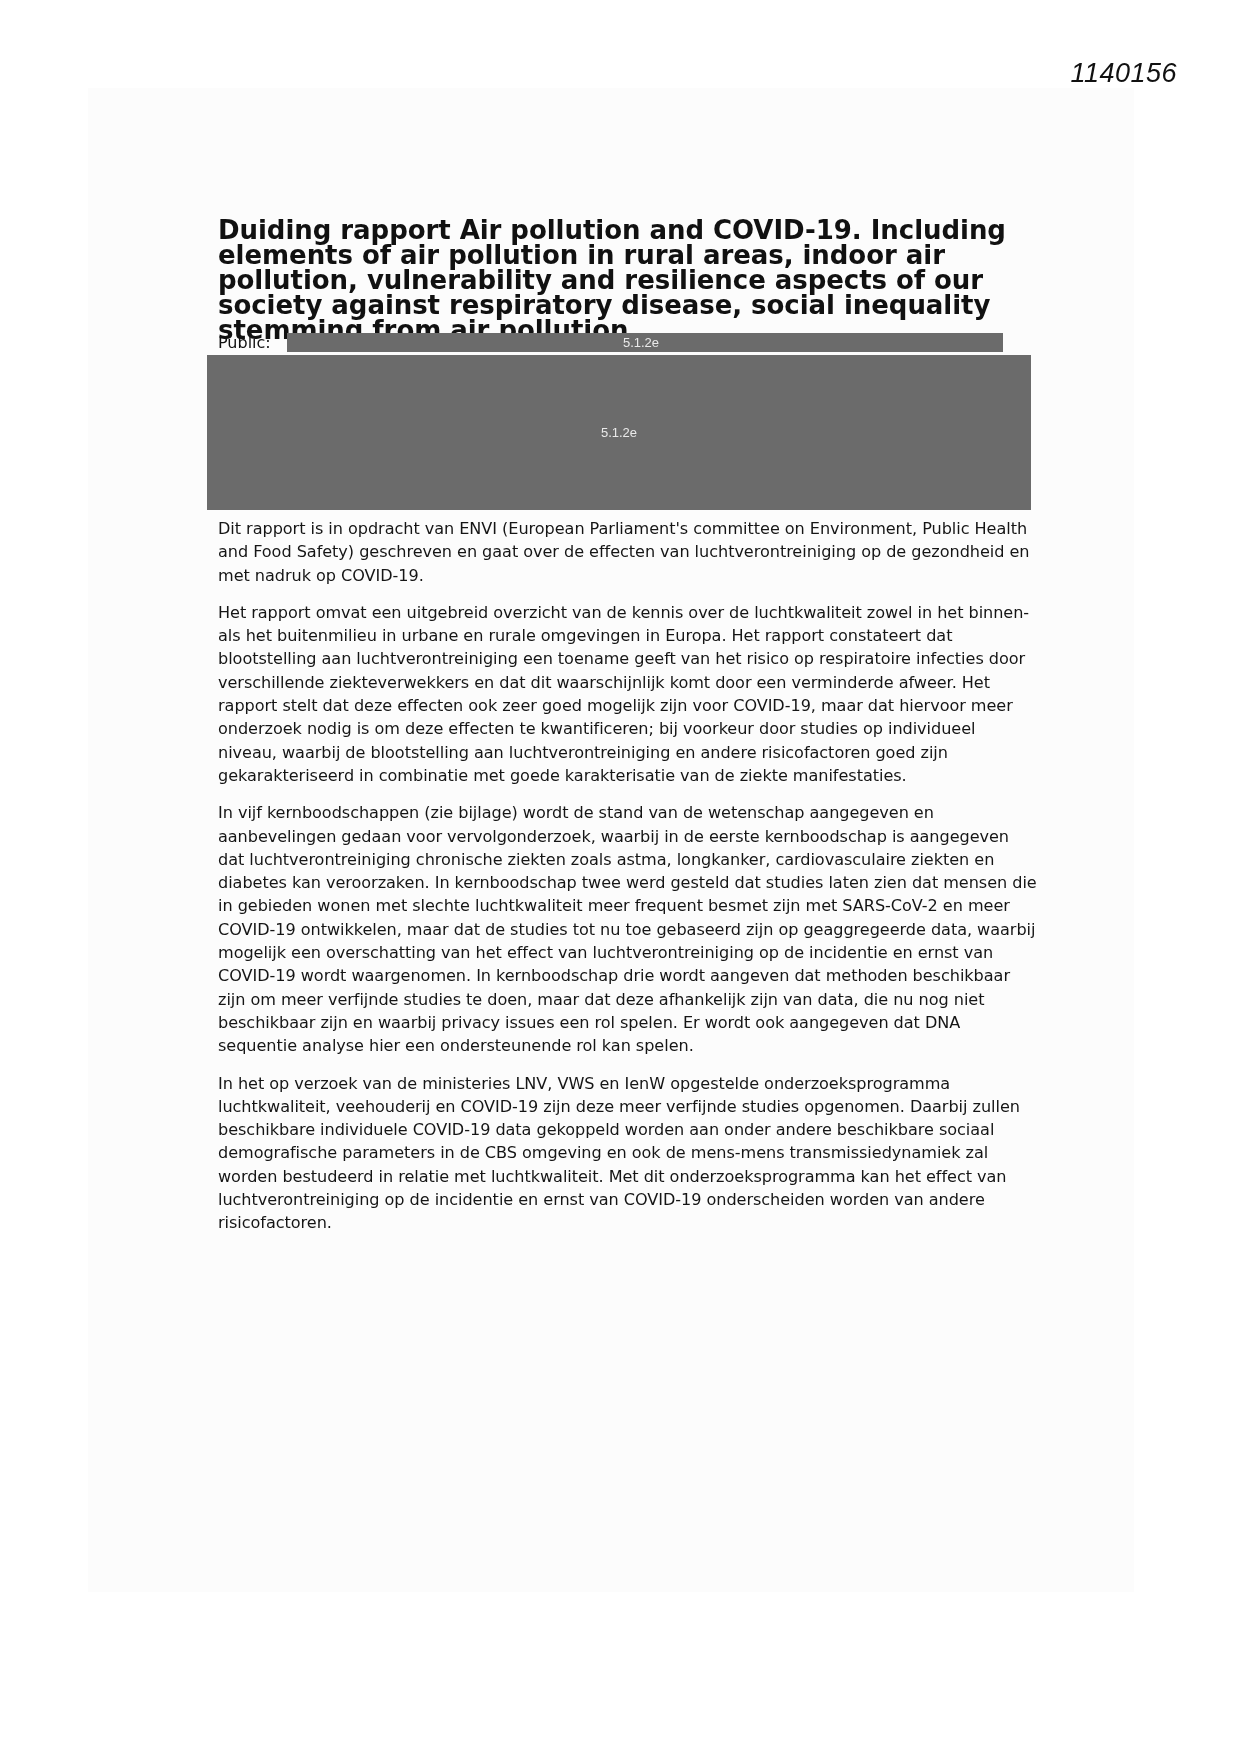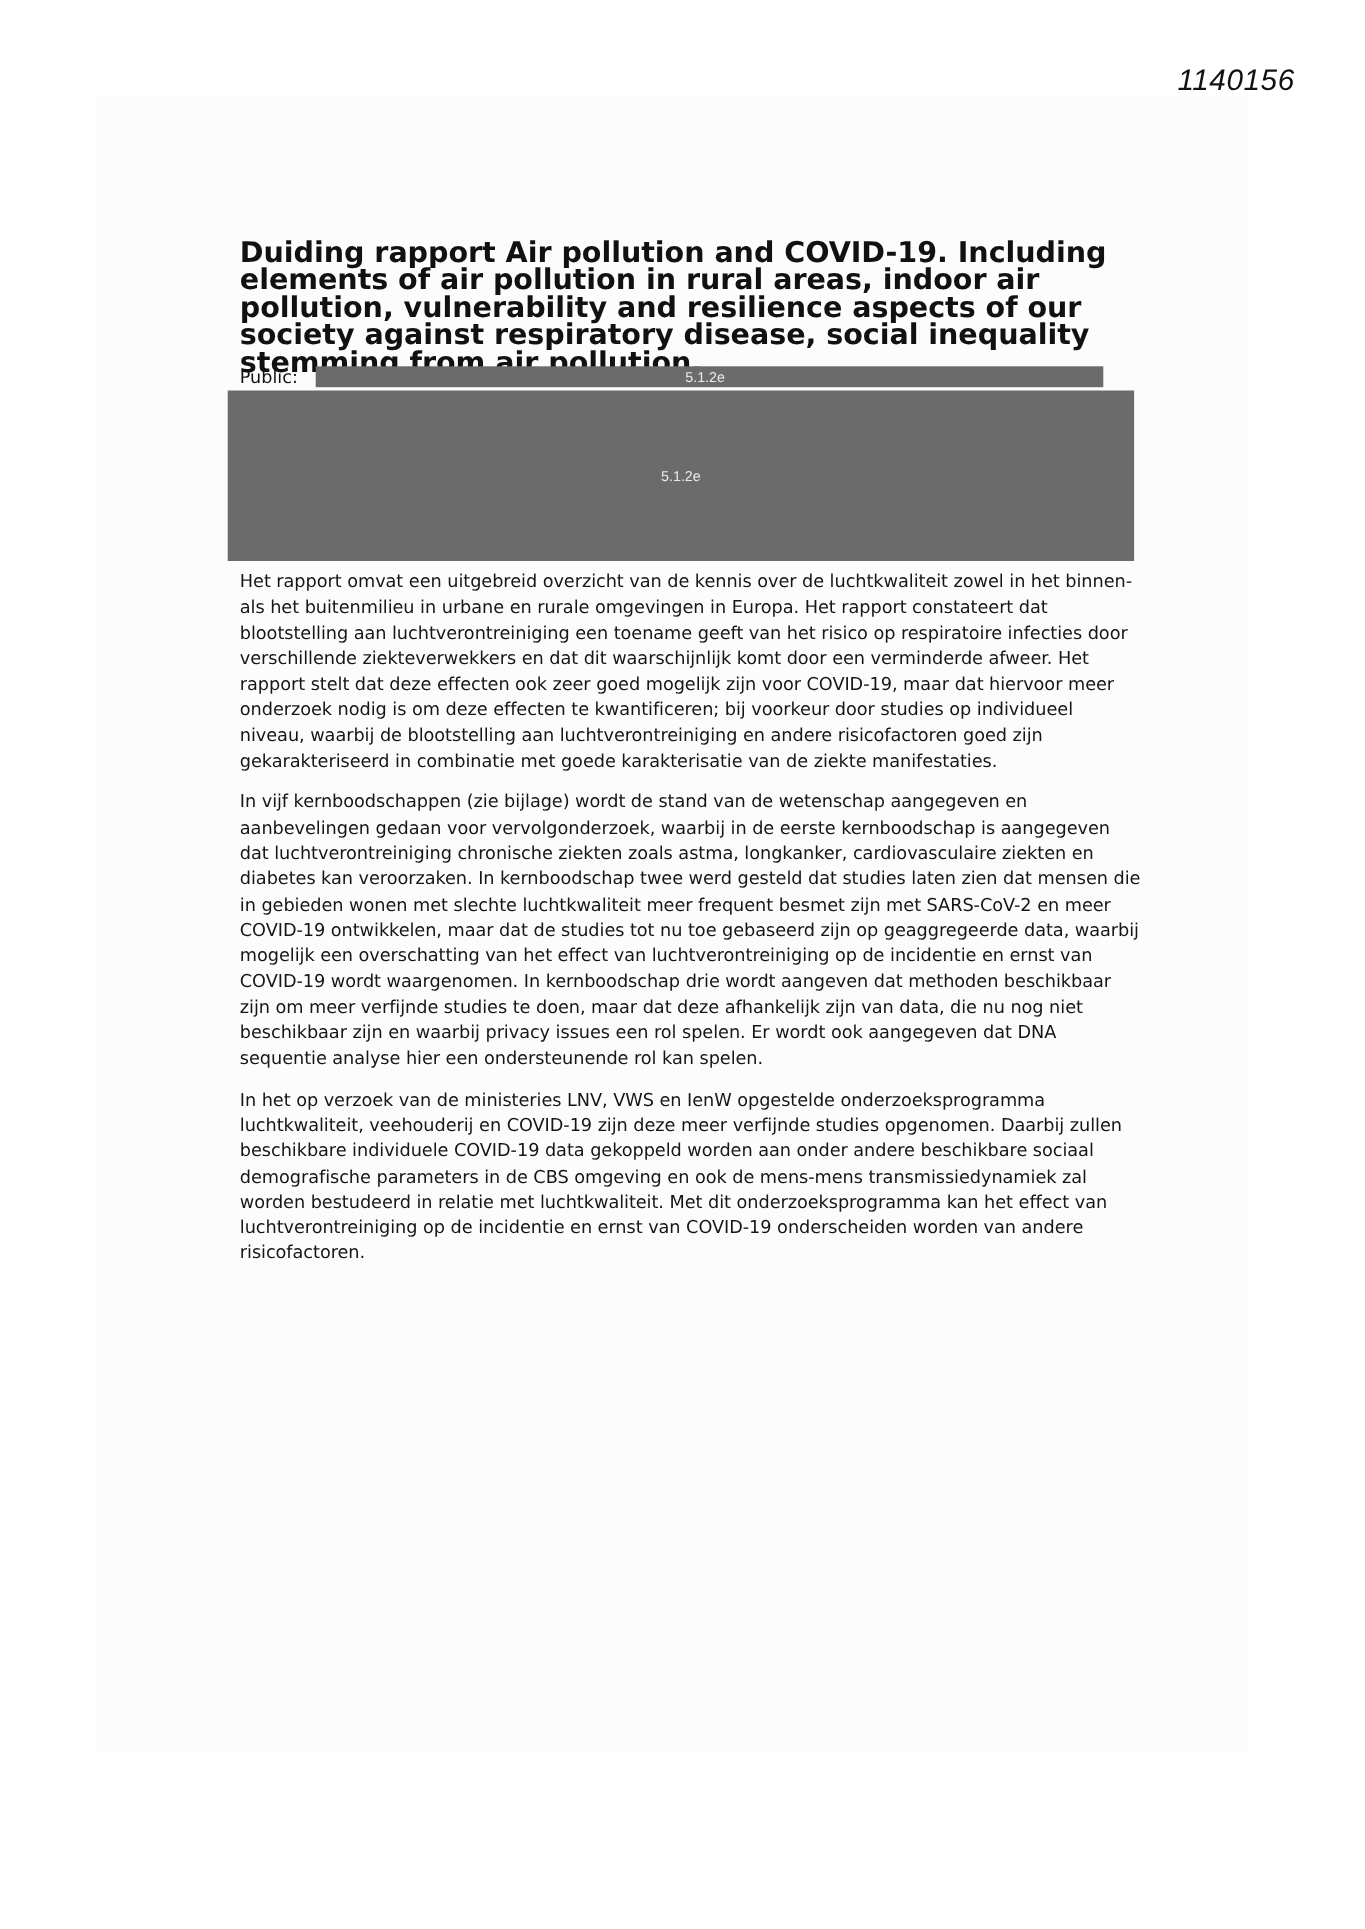--- a/index.html
+++ b/index.html
@@ -124,16 +124,17 @@
 
 <div class="redact-bar">
   <span>5.1.2e</span>
 </div>
 
 <div class="redact-block">
   <span>5.1.2e</span>
 </div>
 
 <div class="body-text">
+  <p class="para">Dit rapport is in opdracht van ENVI (European Parliament's committee on Environment, Public Health and Food Safety) geschreven en gaat over de effecten van luchtverontreiniging op de gezondheid en met nadruk op COVID-19.</p>
   <p class="para">Het rapport omvat een uitgebreid overzicht van de kennis over de luchtkwaliteit zowel in het binnen- als het buitenmilieu in urbane en rurale omgevingen in Europa. Het rapport constateert dat blootstelling aan luchtverontreiniging een toename geeft van het risico op respiratoire infecties door verschillende ziekteverwekkers en dat dit waarschijnlijk komt door een verminderde afweer. Het rapport stelt dat deze effecten ook zeer goed mogelijk zijn voor COVID-19, maar dat hiervoor meer onderzoek nodig is om deze effecten te kwantificeren; bij voorkeur door studies op individueel niveau, waarbij de blootstelling aan luchtverontreiniging en andere risicofactoren goed zijn gekarakteriseerd in combinatie met goede karakterisatie van de ziekte manifestaties.</p>
   <p class="para">In vijf kernboodschappen (zie bijlage) wordt de stand van de wetenschap aangegeven en aanbevelingen gedaan voor vervolgonderzoek, waarbij in de eerste kernboodschap is aangegeven dat luchtverontreiniging chronische ziekten zoals astma, longkanker, cardiovasculaire ziekten en diabetes kan veroorzaken. In kernboodschap twee werd gesteld dat studies laten zien dat mensen die in gebieden wonen met slechte luchtkwaliteit meer frequent besmet zijn met SARS-CoV-2 en meer COVID-19 ontwikkelen, maar dat de studies tot nu toe gebaseerd zijn op geaggregeerde data, waarbij mogelijk een overschatting van het effect van luchtverontreiniging op de incidentie en ernst van COVID-19 wordt waargenomen. In kernboodschap drie wordt aangeven dat methoden beschikbaar zijn om meer verfijnde studies te doen, maar dat deze afhankelijk zijn van data, die nu nog niet beschikbaar zijn en waarbij privacy issues een rol spelen. Er wordt ook aangegeven dat DNA sequentie analyse hier een ondersteunende rol kan spelen.</p>
   <p class="para">In het op verzoek van de ministeries LNV, VWS en IenW opgestelde onderzoeksprogramma luchtkwaliteit, veehouderij en COVID-19 zijn deze meer verfijnde studies opgenomen. Daarbij zullen beschikbare individuele COVID-19 data gekoppeld worden aan onder andere beschikbare sociaal demografische parameters in de CBS omgeving en ook de mens-mens transmissiedynamiek zal worden bestudeerd in relatie met luchtkwaliteit. Met dit onderzoeksprogramma kan het effect van luchtverontreiniging op de incidentie en ernst van COVID-19 onderscheiden worden van andere risicofactoren.</p>
 </div>
 
 </body></html>

